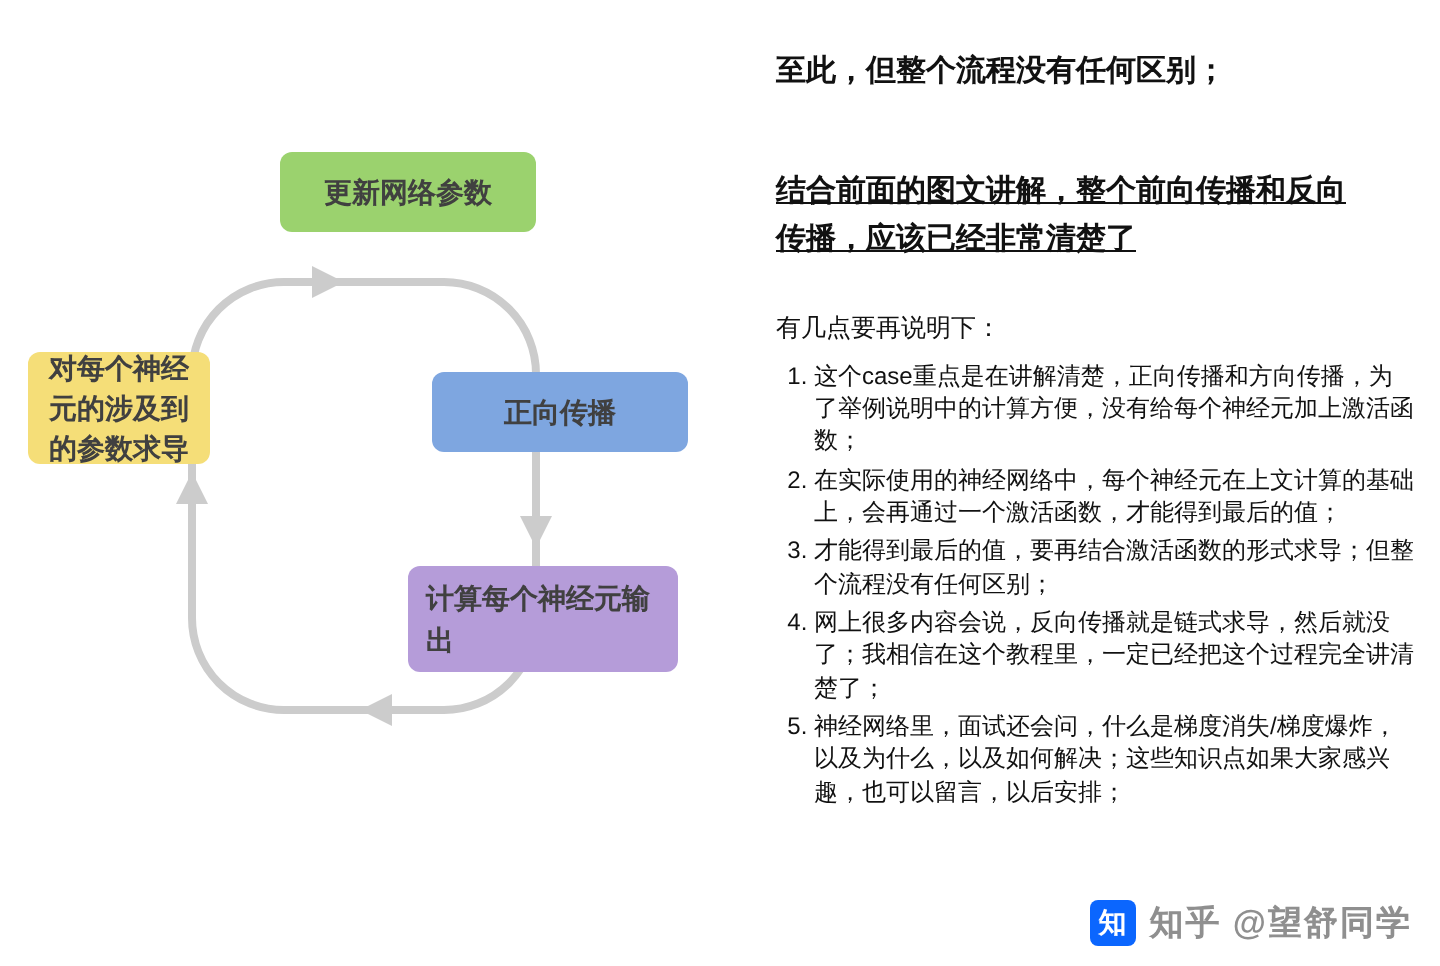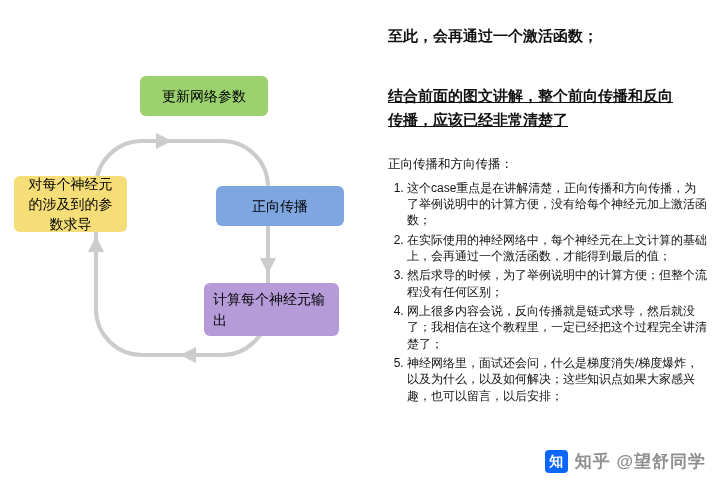--- a/index.html
+++ b/index.html
@@ -11,26 +11,26 @@
     color: #1a1a1a;
   }
   .canvas { position: relative; width: 720px; height: 483px; }
 
   
   .cycle-svg { position: absolute; left: 0; top: 0; }
   .node {
     position: absolute;
     border-radius: 6px;
     display: flex; align-items: center; justify-content: center;
-    font-weight: normal; font-size: 14px; color: #000000;
+    font-weight: bold; font-size: 14px; color: #404040;
     text-align: center; line-height: 1.45;
     padding: 4px 9px; box-sizing: border-box;
   }
   .node-update  { left: 140px; top: 76px;  width: 128px; height: 40px; }
-  .node-derive  { left: 14px;  top: 176px; width: 113px; height: 56px; text-align: center; }
+  .node-derive  { left: 14px;  top: 176px; width: 91px; height: 56px; text-align: center; }
   .node-forward { left: 216px; top: 186px; width: 128px; height: 40px; }
   .node-based   { left: 14px;  top: 292px; width: 145px; height: 38px; }
   .node-compute { left: 204px; top: 283px; width: 135px; height: 53px;
                   justify-content: flex-start; text-align: left; }
 
   
   .article { position: absolute; left: 388px; top: 24px; width: 320px; }
   .headline {
     font-size: 15px; font-weight: bold; color: #111;
     line-height: 1.55; margin: 0; width: 300px;
@@ -80,27 +80,27 @@
   <div class="node node-forward" style="background-color: rgb(126, 166, 224);">
     <span>正向传播</span>
   </div>
 
 
   <div class="node node-compute" style="background-color: rgb(181, 156, 217);">
     <span>计算每个神经元输出</span>
   </div>
 
   <div class="article">
-    <p class="headline">至此，会再通过一个激活函数；</p>
+    <p class="headline">至此，但整个流程没有任何区别；</p>
     <p class="headline headline-2">结合前面的图文讲解，整个前向传播和反向传播，应该已经非常清楚了</p>
-    <div class="notes-intro">正向传播和方向传播：</div>
+    <div class="notes-intro">有几点要再说明下：</div>
     <ol class="notes-list">
       <li>这个case重点是在讲解清楚，正向传播和方向传播，为了举例说明中的计算方便，没有给每个神经元加上激活函数；</li>
       <li>在实际使用的神经网络中，每个神经元在上文计算的基础上，会再通过一个激活函数，才能得到最后的值；</li>
-      <li>然后求导的时候，为了举例说明中的计算方便；但整个流程没有任何区别；</li>
+      <li>才能得到最后的值，要再结合激活函数的形式求导；但整个流程没有任何区别；</li>
       <li>网上很多内容会说，反向传播就是链式求导，然后就没了；我相信在这个教程里，一定已经把这个过程完全讲清楚了；</li>
       <li>神经网络里，面试还会问，什么是梯度消失/梯度爆炸，以及为什么，以及如何解决；这些知识点如果大家感兴趣，也可以留言，以后安排；</li>
     </ol>
   </div>
 
   <div class="watermark">
     <span class="zhihu-logo" style="background-color: rgb(11, 102, 254);">知</span>
     <span class="wm-text">知乎 @望舒同学</span>
   </div>
 

